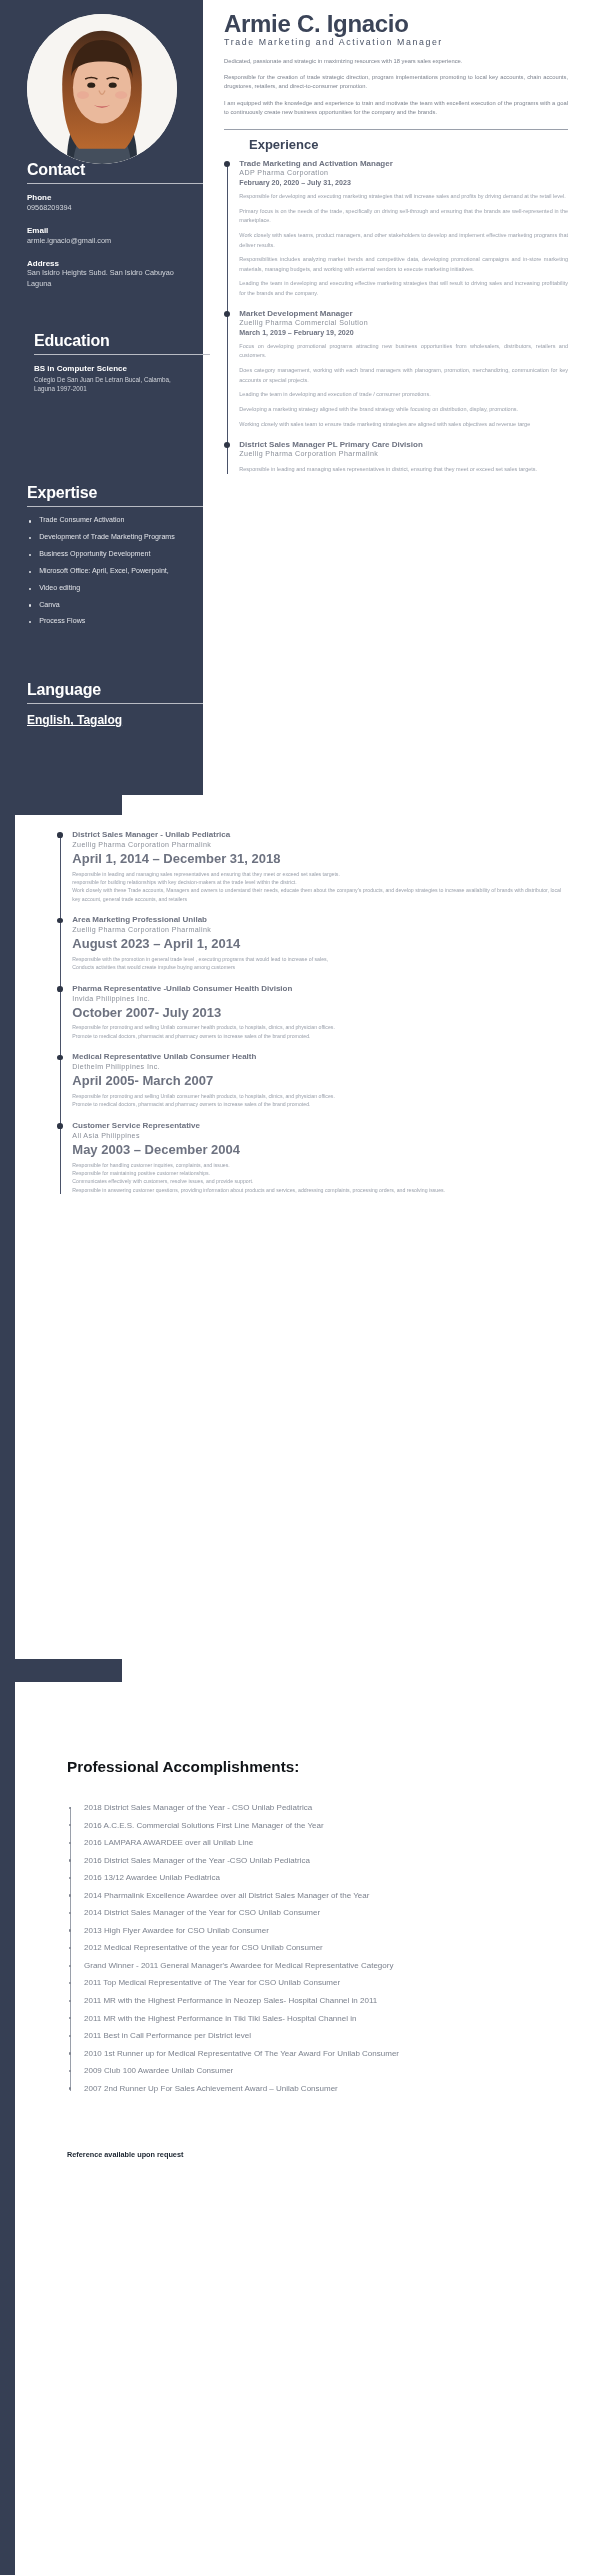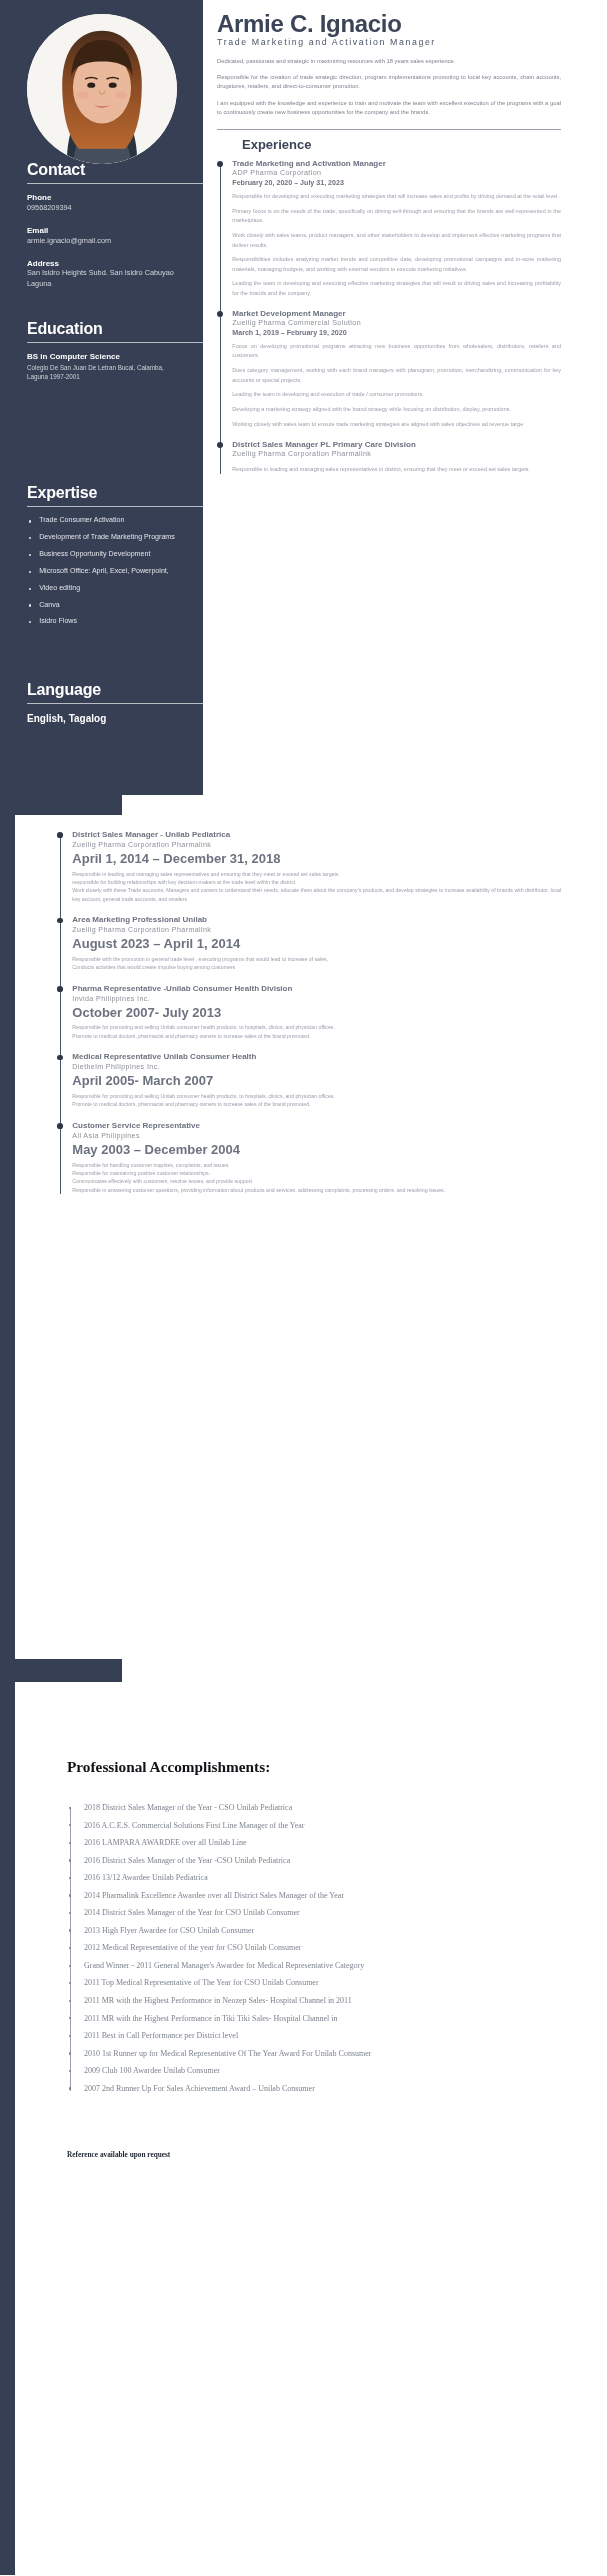--- a/index.html
+++ b/index.html
@@ -37,24 +37,24 @@
     color:#e2e4e9; font-size:7.1px; line-height:1.4;
     margin:0 0 6.9px 0; padding-left:12.2px; position:relative;
   }
   .side-li:before {
     content:""; position:absolute; left:1.5px; top:3.8px;
     width:2.3px; height:2.3px; border-radius:50%; background:#e2e4e9;
   }
   .side-ul { margin-left:27px; width:164px; }
   .edu-title { color:#fff; font-weight:bold; font-size:8px; margin-bottom:1.5px; }
   .edu-sub { color:#cfd2d9; font-size:6.3px; line-height:1.45; }
-  .lang-val { color:#fff; font-size:10px; font-weight:bold; }
+  .lang-val { color:#fff; font-size:12px; font-weight:bold;text-decoration:underline; }
 
   
-  .p1 .right { position:absolute; left:194px; top:0; width:390px; padding:10.7px 23px 0 23px; }
+  .p1 .right { position:absolute; left:201px; top:0; width:390px; padding:10.7px 23px 0 23px; }
   .name {
     font-size:24px; font-weight:bold; color:#3b4458; letter-spacing:-0.3px;
     line-height:1.05; margin-bottom:1.5px;
   }
   .role {
     font-size:8.8px; color:#4b5467; letter-spacing:1.6px; margin-bottom:9.2px;
   }
   .summary-p {
     font-size:5.8px; color:#7c828e; line-height:1.62; text-align:justify;
     margin-bottom:6.9px;
@@ -93,21 +93,21 @@
   .p2 .tl { padding-left:15.3px; }
   .j2-title { font-size:8px; font-weight:bold; color:#6d7280; line-height:1.35; }
   .j2-co { font-size:7.1px; color:#8a8f99; letter-spacing:0.4px; line-height:1.4; }
   .j2-date { font-size:13px; font-weight:bold; color:#6d7280; margin-bottom:3.8px; }
   .j2-p { font-size:5.2px; color:#9aa0ab; line-height:1.62; }
 
   
   .p3 { position:relative; width:607px; height:916px; background:#fff; }
   .p3 .lstrip { position:absolute; left:0; top:0; width:15.3px; height:916px; background:#363f54; }
   .p3 .topstrip { position:absolute; left:0; top:0; width:122px; height:23px; background:#363f54; }
-  .p3 .body { position:absolute; left:67px; top:99px; width:490px;font-family:Liberation Serif, serif; }
+  .p3 .body { position:absolute; left:67px; top:99px; width:490px; }
   .acc-h { font-size:15.3px; font-weight:bold; color:#111418; margin-bottom:26px; }
   .acc-list { position:relative; padding-left:17px; }
   .acc-list:before {
     content:""; position:absolute; left:3.1px; top:4.6px; bottom:4.6px;
     width:0.9px; background:#9aa0ab;
   }
   .acc-li {
     font-size:8px; color:#7c828e; line-height:1.62;
     margin-bottom:4.6px; position:relative;
   }
@@ -168,40 +168,40 @@
       <div class="side-block">
         <div class="side-lbl">Email</div>
         <div class="side-val">armie.ignacio@gmail.com</div>
       </div>
       <div class="side-block">
         <div class="side-lbl">Address</div>
         <div class="side-val">San Isidro Heights Subd. San Isidro Cabuyao Laguna</div>
       </div>
     </div>
 
-    <div style="position:absolute;top:320px;left:0;width:227px;">
+    <div style="position:absolute;top:332px;left:0;width:227px;padding-left:7px;">
       <div class="side-h">Education</div>
       <div class="side-rule"></div>
       <div class="side-block">
         <div class="edu-title">BS in Computer Science</div>
         <div class="edu-sub">Colegio De San Juan De Letran Bucal, Calamba, Laguna 1997-2001</div>
       </div>
     </div>
 
     <div style="position:absolute;top:484px;left:0;width:203px;">
       <div class="side-h">Expertise</div>
       <div class="side-rule"></div>
       <div class="side-ul">
         <div class="side-li">Trade Consumer Activation</div>
         <div class="side-li">Development of Trade Marketing Programs</div>
         <div class="side-li">Business Opportunity Development</div>
         <div class="side-li">Microsoft Office: April, Excel, Powerpoint,</div>
         <div class="side-li">Video editing</div>
         <div class="side-li">Canva</div>
-        <div class="side-li">Isidro Flows</div>
+        <div class="side-li">Process Flows</div>
       </div>
     </div>
 
     <div style="position:absolute;top:681px;left:0;width:203px;">
       <div class="side-h">Language</div>
       <div class="side-rule"></div>
       <div class="side-block">
         <div class="lang-val">English, Tagalog</div>
       </div>
     </div>

